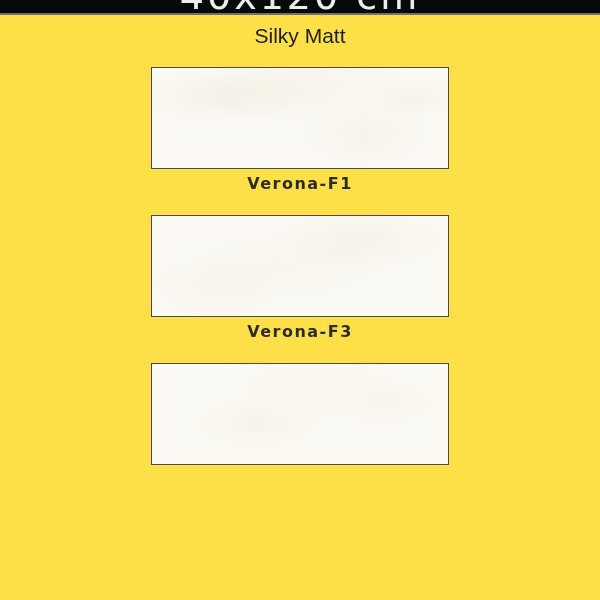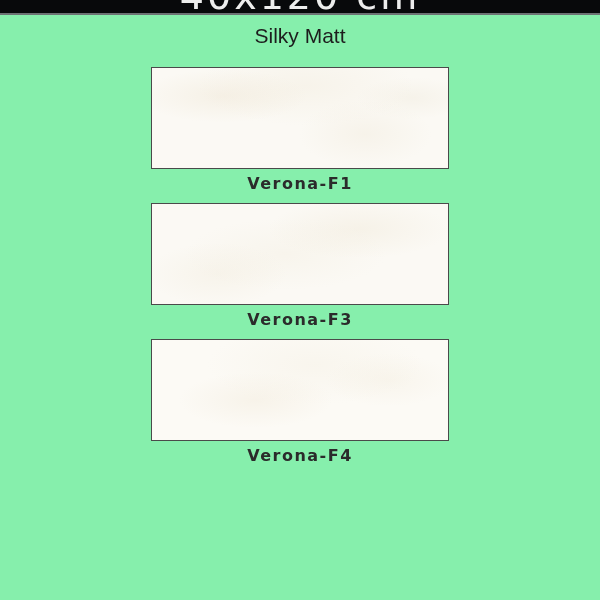--- a/index.html
+++ b/index.html
@@ -6,21 +6,21 @@
   html, body { width: 600px; height: 600px; }
   body {
     background: #ffffff;
     font-family: "Liberation Sans", "DejaVu Sans", sans-serif;
     overflow: hidden;
   }
   .page {
     position: relative;
     width: 600px;
     height: 600px;
-    background: #86efac;
+    background: #fde047;
     overflow: hidden;
   }
   
   .header-bar {
     position: relative;
     width: 600px;
     height: 15px;
     background: #08090b;
     border-bottom: 2px solid #6d7274;
     overflow: hidden;
@@ -41,21 +41,21 @@
   .finish-title {
     margin-top: 8px;
     text-align: center;
     font-size: 21px;
     line-height: 26px;
     font-weight: 400;
     color: #1d1d1d;
   }
   
   .swatches { margin-top: 18px; }
-  .swatch { width: 298px; margin: 4px auto; }
+  .swatch { width: 298px; margin: 16px auto; }
   .tile {
     width: 298px;
     height: 102px;
     border: 1px solid #4a4a4a;
     background:
       radial-gradient(ellipse 120px 38px at 24% 28%, rgba(235,224,203,0.35), rgba(235,224,203,0) 70%),
       radial-gradient(ellipse 95px 48px at 72% 66%, rgba(236,228,210,0.30), rgba(236,228,210,0) 70%),
       radial-gradient(ellipse 150px 55px at 52% 18%, rgba(242,236,222,0.45), rgba(242,236,222,0) 72%),
       radial-gradient(ellipse 80px 30px at 88% 30%, rgba(233,226,208,0.28), rgba(233,226,208,0) 70%),
       #fbf9f4;
@@ -111,18 +111,17 @@
     </div>
 
 
     <div class="swatch">
       <div class="tile"></div>
       <div class="tile-label">Verona-F3</div>
     </div>
 
     <div class="swatch">
       <div class="tile"></div>
-      <div class="tile-label">Verona-F4</div>
     </div>
 
   </div>
 
 </div>
 
 </body></html>

